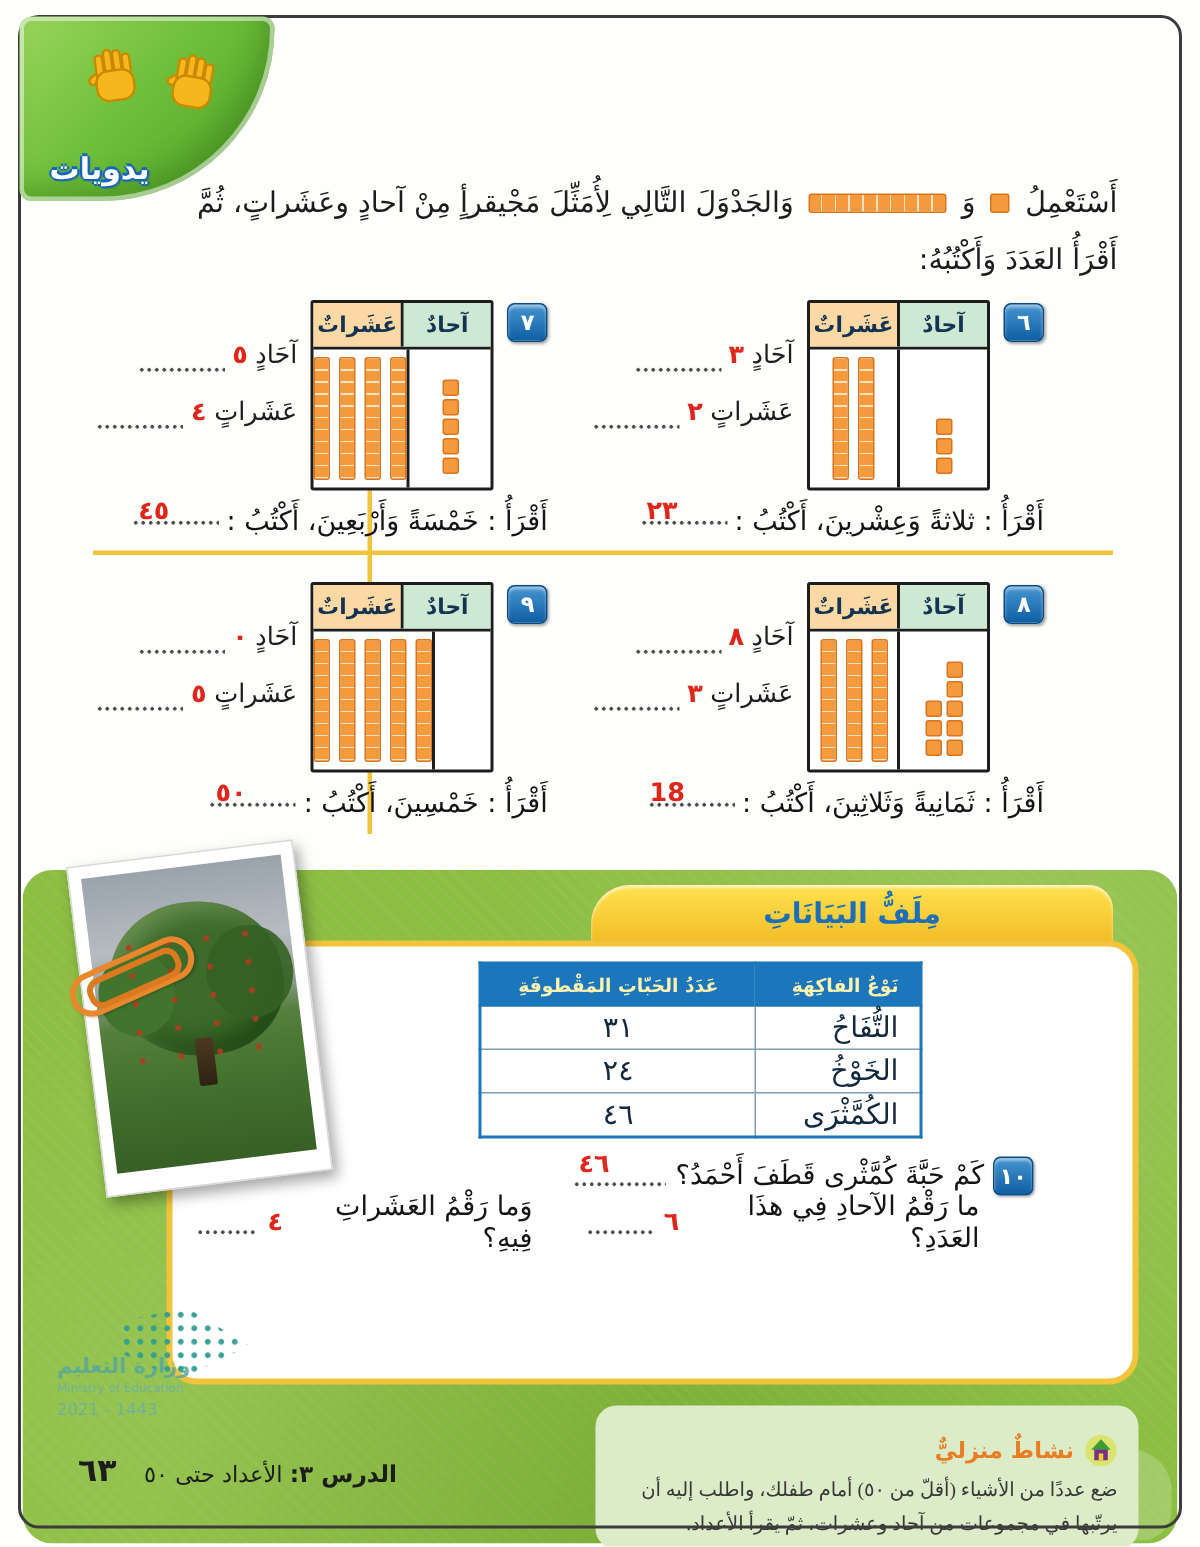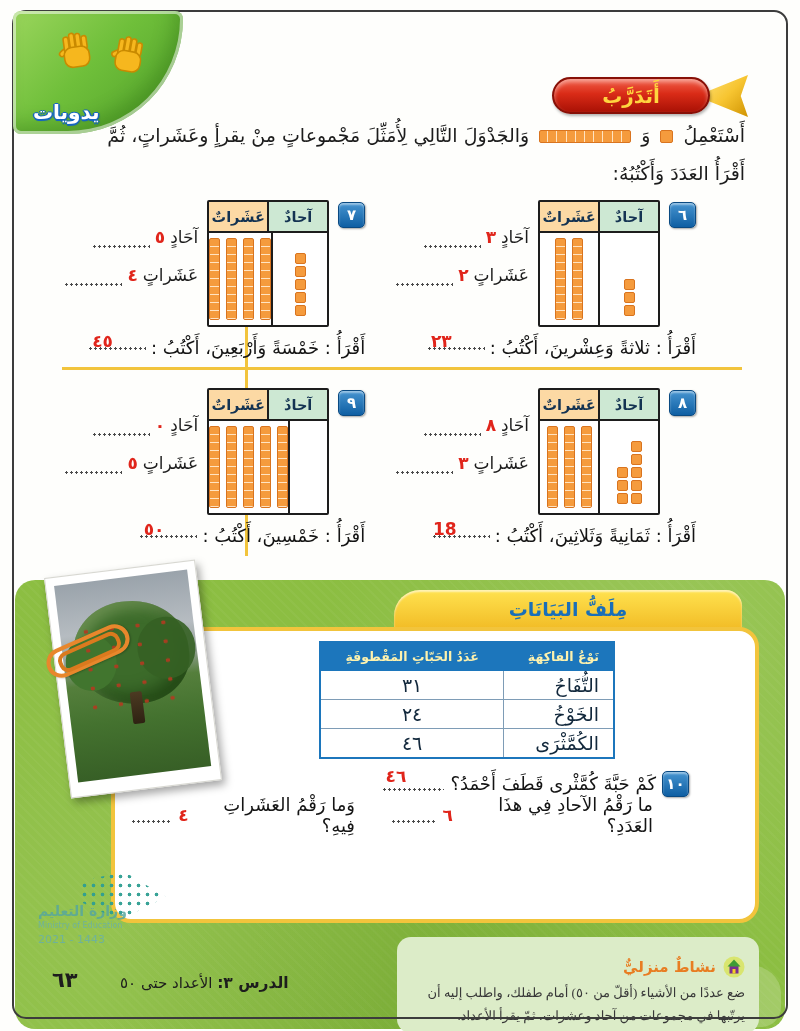--- a/index.html
+++ b/index.html
@@ -137,21 +137,21 @@
   .home-head { display:flex; align-items:center; gap:7px; }
   .home-title { color:#e87d22; font-weight:bold; font-size:15px; }
   .home-text { font-size:13px; line-height:23px; color:#383838; margin-top:3px; text-align:right;font-family:Liberation Serif, serif; }
 
   
   .watermark { position:absolute; left:38px; top:903px; z-index:3; color:#58a79d; opacity:.85; }
   .wm-ar { font-size:14px; font-weight:bold; letter-spacing:1px; }
   .wm-en { font-size:8px; margin-top:2px; color:#69b0a7; }
   .wm-yr { font-size:11px; margin-top:3px; color:#69b0a7; }
   .page-num { position:absolute; left:52px; top:968px; font-size:21px; font-weight:bold; color:#1d1d1d; z-index:3; }
-  .lesson { position:absolute; left:96px; top:974px; font-size:15px; color:#1d1d1d; direction:rtl; z-index:3;margin-left:24px; }
+  .lesson { position:absolute; left:96px; top:974px; font-size:15px; color:#1d1d1d; direction:rtl; z-index:3; }
   .lesson b { font-size:15.5px; }
 </style>
 </head>
 <body>
 
 <div class="page">
   <div class="frame"></div>
 
   <div class="hands-badge">
     <svg width="110" height="72" viewBox="0 0 110 72">
@@ -170,31 +170,27 @@
           <rect x="16" y="0" width="5" height="17" rx="2.4"></rect>
           <rect x="22" y="1" width="5" height="16" rx="2.4"></rect>
           <rect x="28" y="4" width="5" height="13" rx="2.4"></rect>
           <rect x="9" y="14" width="25" height="20" rx="8"></rect>
         </g>
       </g>
     </svg>
     <div class="hands-label">يدويات</div>
   </div>
 
-  <div class="banner">
-    <div class="banner-arrow"></div>
-    <div class="banner-pill">أَتَدَرَّبُ</div>
-  </div>
 
   <div class="intro">
     <span>أَسْتَعْمِلُ</span>
     <span class="unit-sq-i"></span>
     <span>وَ</span>
     <span class="ten-strip"></span>
-    <span>وَالجَدْوَلَ التَّالِي لِأُمَثِّلَ مَجْموعاتٍ مِنْ يقرأٍ وعَشَراتٍ، ثُمَّ</span>
+    <span>وَالجَدْوَلَ التَّالِي لِأُمَثِّلَ مَجْيقرأٍ مِنْ آحادٍ وعَشَراتٍ، ثُمَّ</span>
     <br>
     <span>أَقْرَأُ العَدَدَ وَأَكْتُبُهُ:</span>
   </div>
 
   <div class="exercises" id="exercises">
       <div class="ex">
         <div class="ex-top">
           <div class="num-badge">٦</div>
           <div class="pv-table">
             <div class="pv-head">

